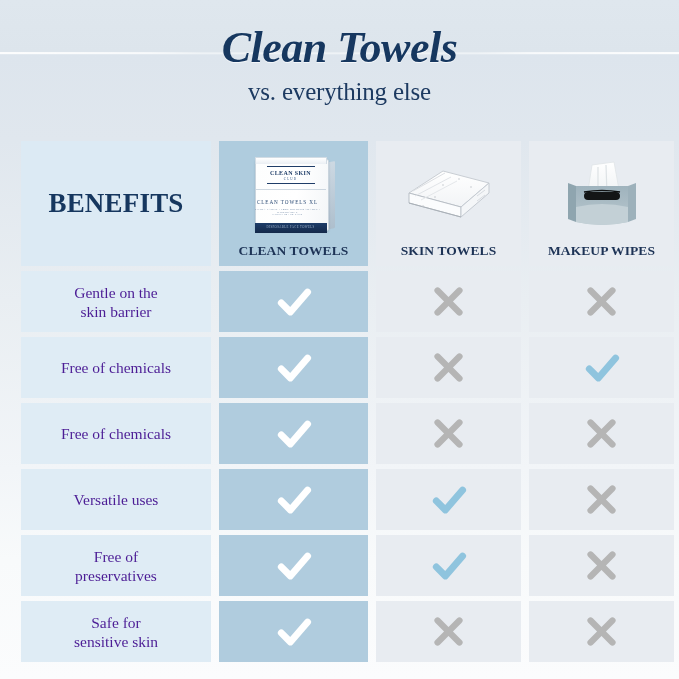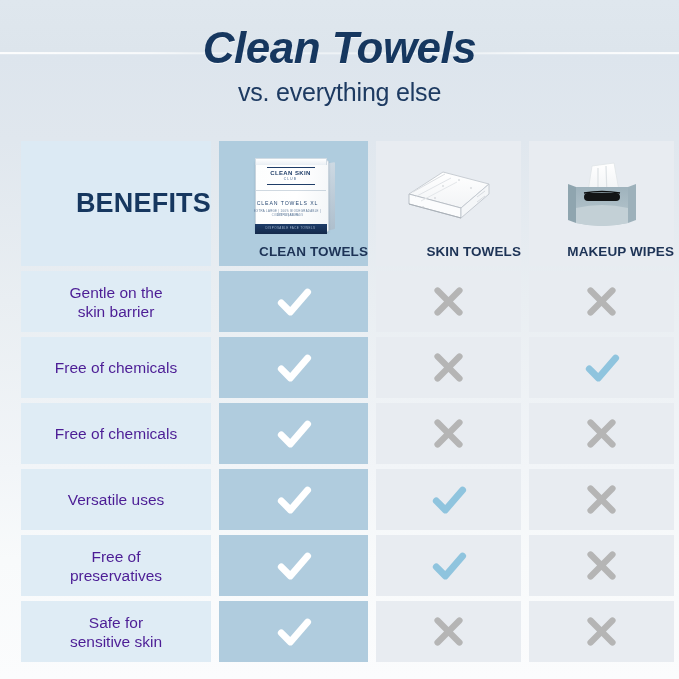--- a/index.html
+++ b/index.html
@@ -22,20 +22,21 @@
         #dfe7ee 0px,
         #dde5ec 52px,
         #f4f7f9 53px,
         #dde5ed 55px,
         #e0e7ee 140px,
         #e9eef2 300px,
         #f2f5f8 470px,
         #f8fafb 560px,
         #fbfcfd 679px);
     overflow: hidden;
+    font-family: Liberation Serif, serif;
   }
   
   .hairline {
     position: absolute;
     left: 0;
     top: 52px;
     width: 679px;
     height: 2px;
     background: linear-gradient(90deg, rgba(255,255,255,.85), rgba(255,255,255,.55) 22%, rgba(255,255,255,0) 30%, rgba(255,255,255,0) 70%, rgba(255,255,255,.55) 78%, rgba(255,255,255,.85));
     pointer-events: none;
@@ -83,21 +84,21 @@
   .cell {
     box-sizing: border-box;
     position: relative;
   }
 
   
   .hdr {
     height: 125px;
     display: flex;
     flex-direction: column;
-    align-items: flex-end;
+    align-items: center;
     justify-content: flex-end;
     padding-bottom: 7px;
   }
   .hdr.benefits {
     background: #dceaf4;
     justify-content: center;
     padding-bottom: 0;
   }
   .hdr.own {
     background: #afccde;

